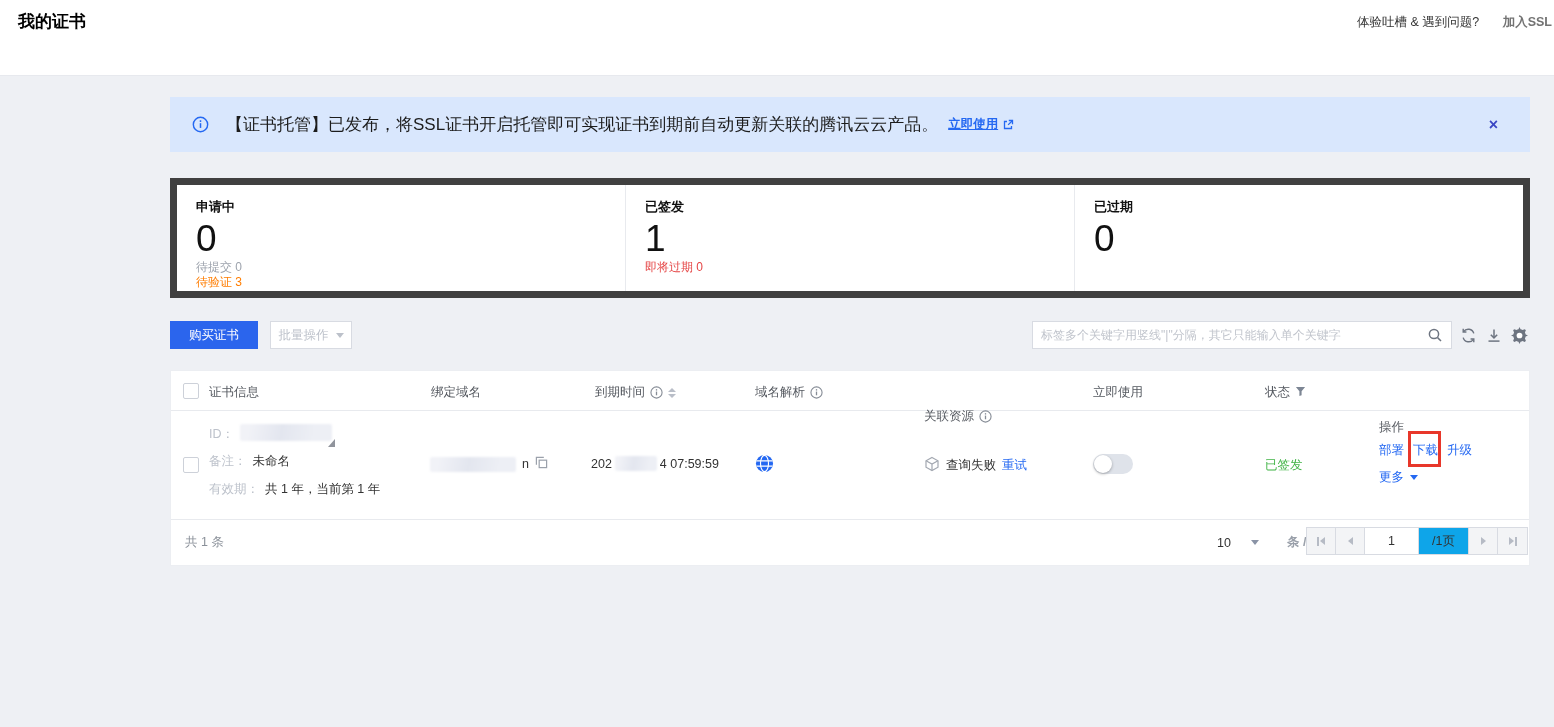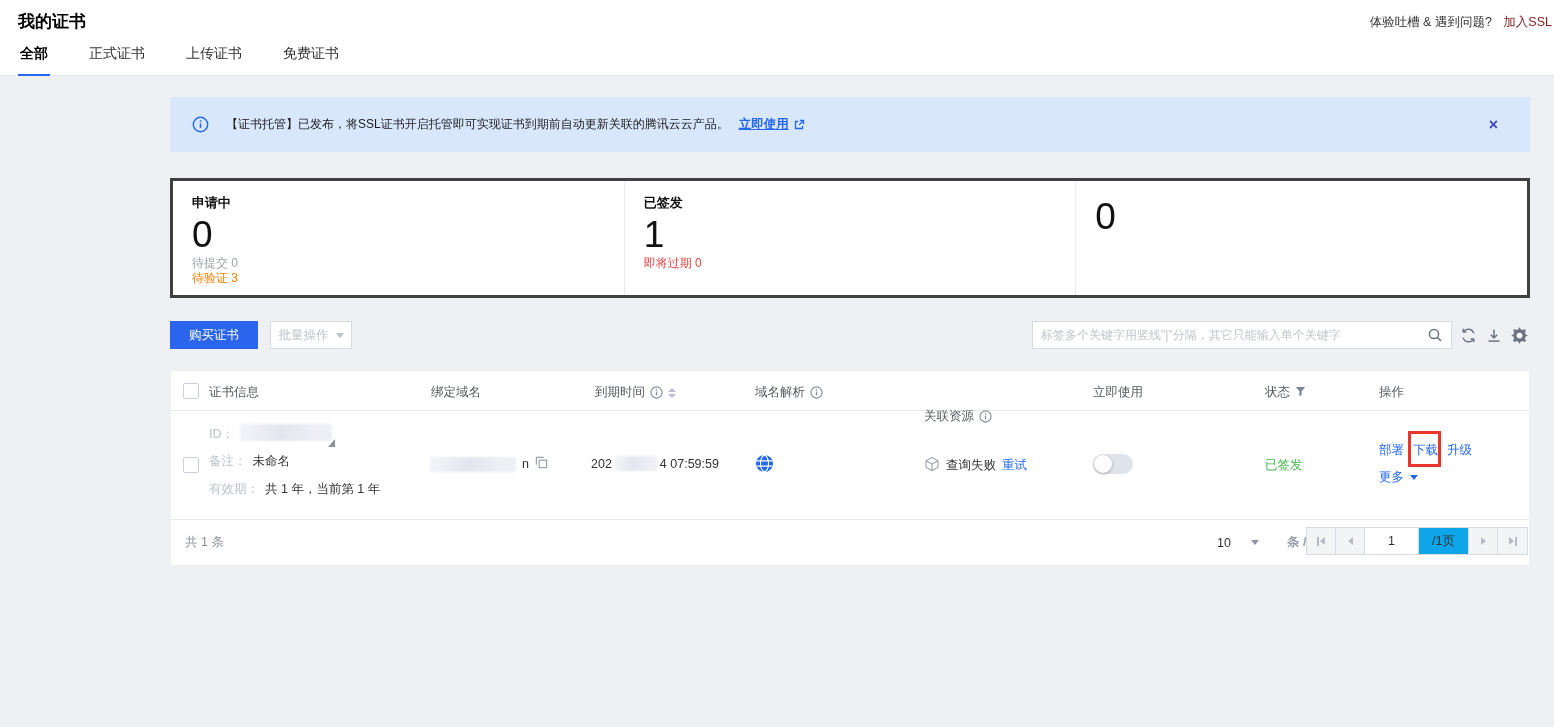--- a/index.html
+++ b/index.html
@@ -5,39 +5,39 @@
   * { box-sizing: border-box; }
   html,body { margin:0; padding:0; background:#eef0f4; }
   .page { position:relative; width:1554px; height:727px; overflow:hidden; background:#eef0f4;
           font-family:"Liberation Sans","DejaVu Sans",sans-serif; }
 
   
   .topbar { position:absolute; left:0; top:0; width:100%; height:76px; background:#fff;
             border-bottom:1px solid #e7e9ee; }
   .pg-title { position:absolute; left:18px; top:10px; margin:0; font-size:17px; font-weight:bold; color:#000; }
   .feedback { position:absolute; right:2px; top:14px; font-size:12.5px; color:#333; white-space:nowrap; }
-  .feedback .join { color:#7f1d1d; font-weight:normal; margin-left:8px; cursor:pointer; }
+  .feedback .join { color:#737373; font-weight:bold; margin-left:20px; cursor:pointer; }
   .tabs { position:absolute; left:18px; bottom:-1px; display:flex; gap:37px; }
   .tab { font-size:14px; color:#333; padding:0 2px 11px 2px; cursor:pointer; border-bottom:2px solid transparent; }
   .tab.active { font-weight:bold; color:#000; border-bottom:2px solid #2468f2; }
 
   
   .banner { position:absolute; left:170px; top:97px; width:1360px; height:55px; background:#d9e7fd;
             display:flex; align-items:center; }
   .banner .info-ic { margin-left:22px; display:inline-flex; }
-  .banner .btext { margin-left:17px; font-size:12px; color:#1c1c1c; }
+  .banner .btext { margin-left:17px; font-size:17px; color:#1c1c1c; }
   .banner .blink { margin-left:10px; font-size:12.5px; color:#2468f2; font-weight:bold;
                    text-decoration:underline; cursor:pointer; }
   .banner .ext-ic { margin-left:4px; display:inline-flex; }
   .bclose { position:absolute; right:32px; top:50%; transform:translateY(-50%);
             color:#3a46c4; font-size:16px; font-weight:bold; cursor:pointer; line-height:1; }
 
   
   .stats { position:absolute; left:170px; top:178px; width:1360px; height:120px; background:#fff;
-           border:3px solid #404040; display:flex; }
+           border:7px solid #404040; display:flex; }
   .stat { flex:1; padding:13px 0 0 19px; }
   .stat + .stat { border-left:1px solid #e8eaee; }
   .stat .st { font-size:13px; font-weight:bold; color:#111; }
   .stat .sv { font-size:37px; color:#111; line-height:1.1; margin-top:3px; }
   .sub { font-size:12px; line-height:15px; }
   .sub.gray { color:#9da3ad; } .sub.orange { color:#ff7d00; } .sub.red { color:#e54545; }
 
   
   .btn-buy { position:absolute; left:170px; top:321px; width:88px; height:28px; background:#2b65ed;
              color:#fff; font-size:12.5px; border:none; cursor:pointer; font-family:inherit; }
@@ -110,26 +110,20 @@
 <body>
 
 <div class="page">
 
   <div class="topbar">
     <h1 class="pg-title">我的证书</h1>
     <div class="feedback">
       <span>体验吐槽 &amp; 遇到问题?</span>
       <a class="join">加入SSL</a>
     </div>
-    <div class="tabs">
-      <div class="tab active">全部</div>
-      <div class="tab">正式证书</div>
-      <div class="tab">上传证书</div>
-      <div class="tab">免费证书</div>
-    </div>
   </div>
 
   <div class="banner">
     <span class="info-ic">
       <svg width="17" height="17" viewBox="0 0 18 18">
           <circle cx="9" cy="9" r="7.6" fill="none" stroke="#2468f2" stroke-width="1.5"></circle>
           <rect x="8.2" y="7.6" width="1.6" height="5" fill="#2468f2"></rect>
           <rect x="8.2" y="4.5" width="1.6" height="1.8" fill="#2468f2"></rect>
         </svg>
     </span>
@@ -151,20 +145,21 @@
       <div class="sv">0</div>
       <div class="sub gray">待提交 0</div>
       <div class="sub orange">待验证 3</div>
     </div>
     <div class="stat">
       <div class="st">已签发</div>
       <div class="sv">1</div>
       <div class="sub red">即将过期 0</div>
     </div>
     <div class="stat">
+      <div class="st">已过期</div>
       <div class="sv">0</div>
     </div>
   </div>
 
   <button class="btn-buy">购买证书</button>
   <div class="btn-batch">
     <span>批量操作</span>
     <span class="caret"></span>
   </div>
   <div class="search">
@@ -238,21 +233,21 @@
             </svg>
           </span>
       </span>
       <span class="hc" style="left:922px;">立即使用</span>
       <span class="hc" style="left:1094px;">
         <span>状态</span>
         <span><svg width="11" height="11" viewBox="0 0 12 12">
               <path d="M1 1h10L7.2 5.6V10L4.8 11V5.6z" fill="#7d8694"></path>
             </svg></span>
       </span>
-      <span class="hc" style="left:1208px;">操作</span>
+      <span class="hc" style="left:1208px;margin-top:35px;">操作</span>
     </div>
 
     <div class="trow">
       <span class="cb" style="left:12px; top:45px;"></span>
 
       <div class="cell" style="left:38px; top:12px;">
         <span class="lbl">ID：</span>
         <span class="id-wrap">
           <span class="blur" style="width:92px; height:17px;"></span>
           <span class="corner"></span>

